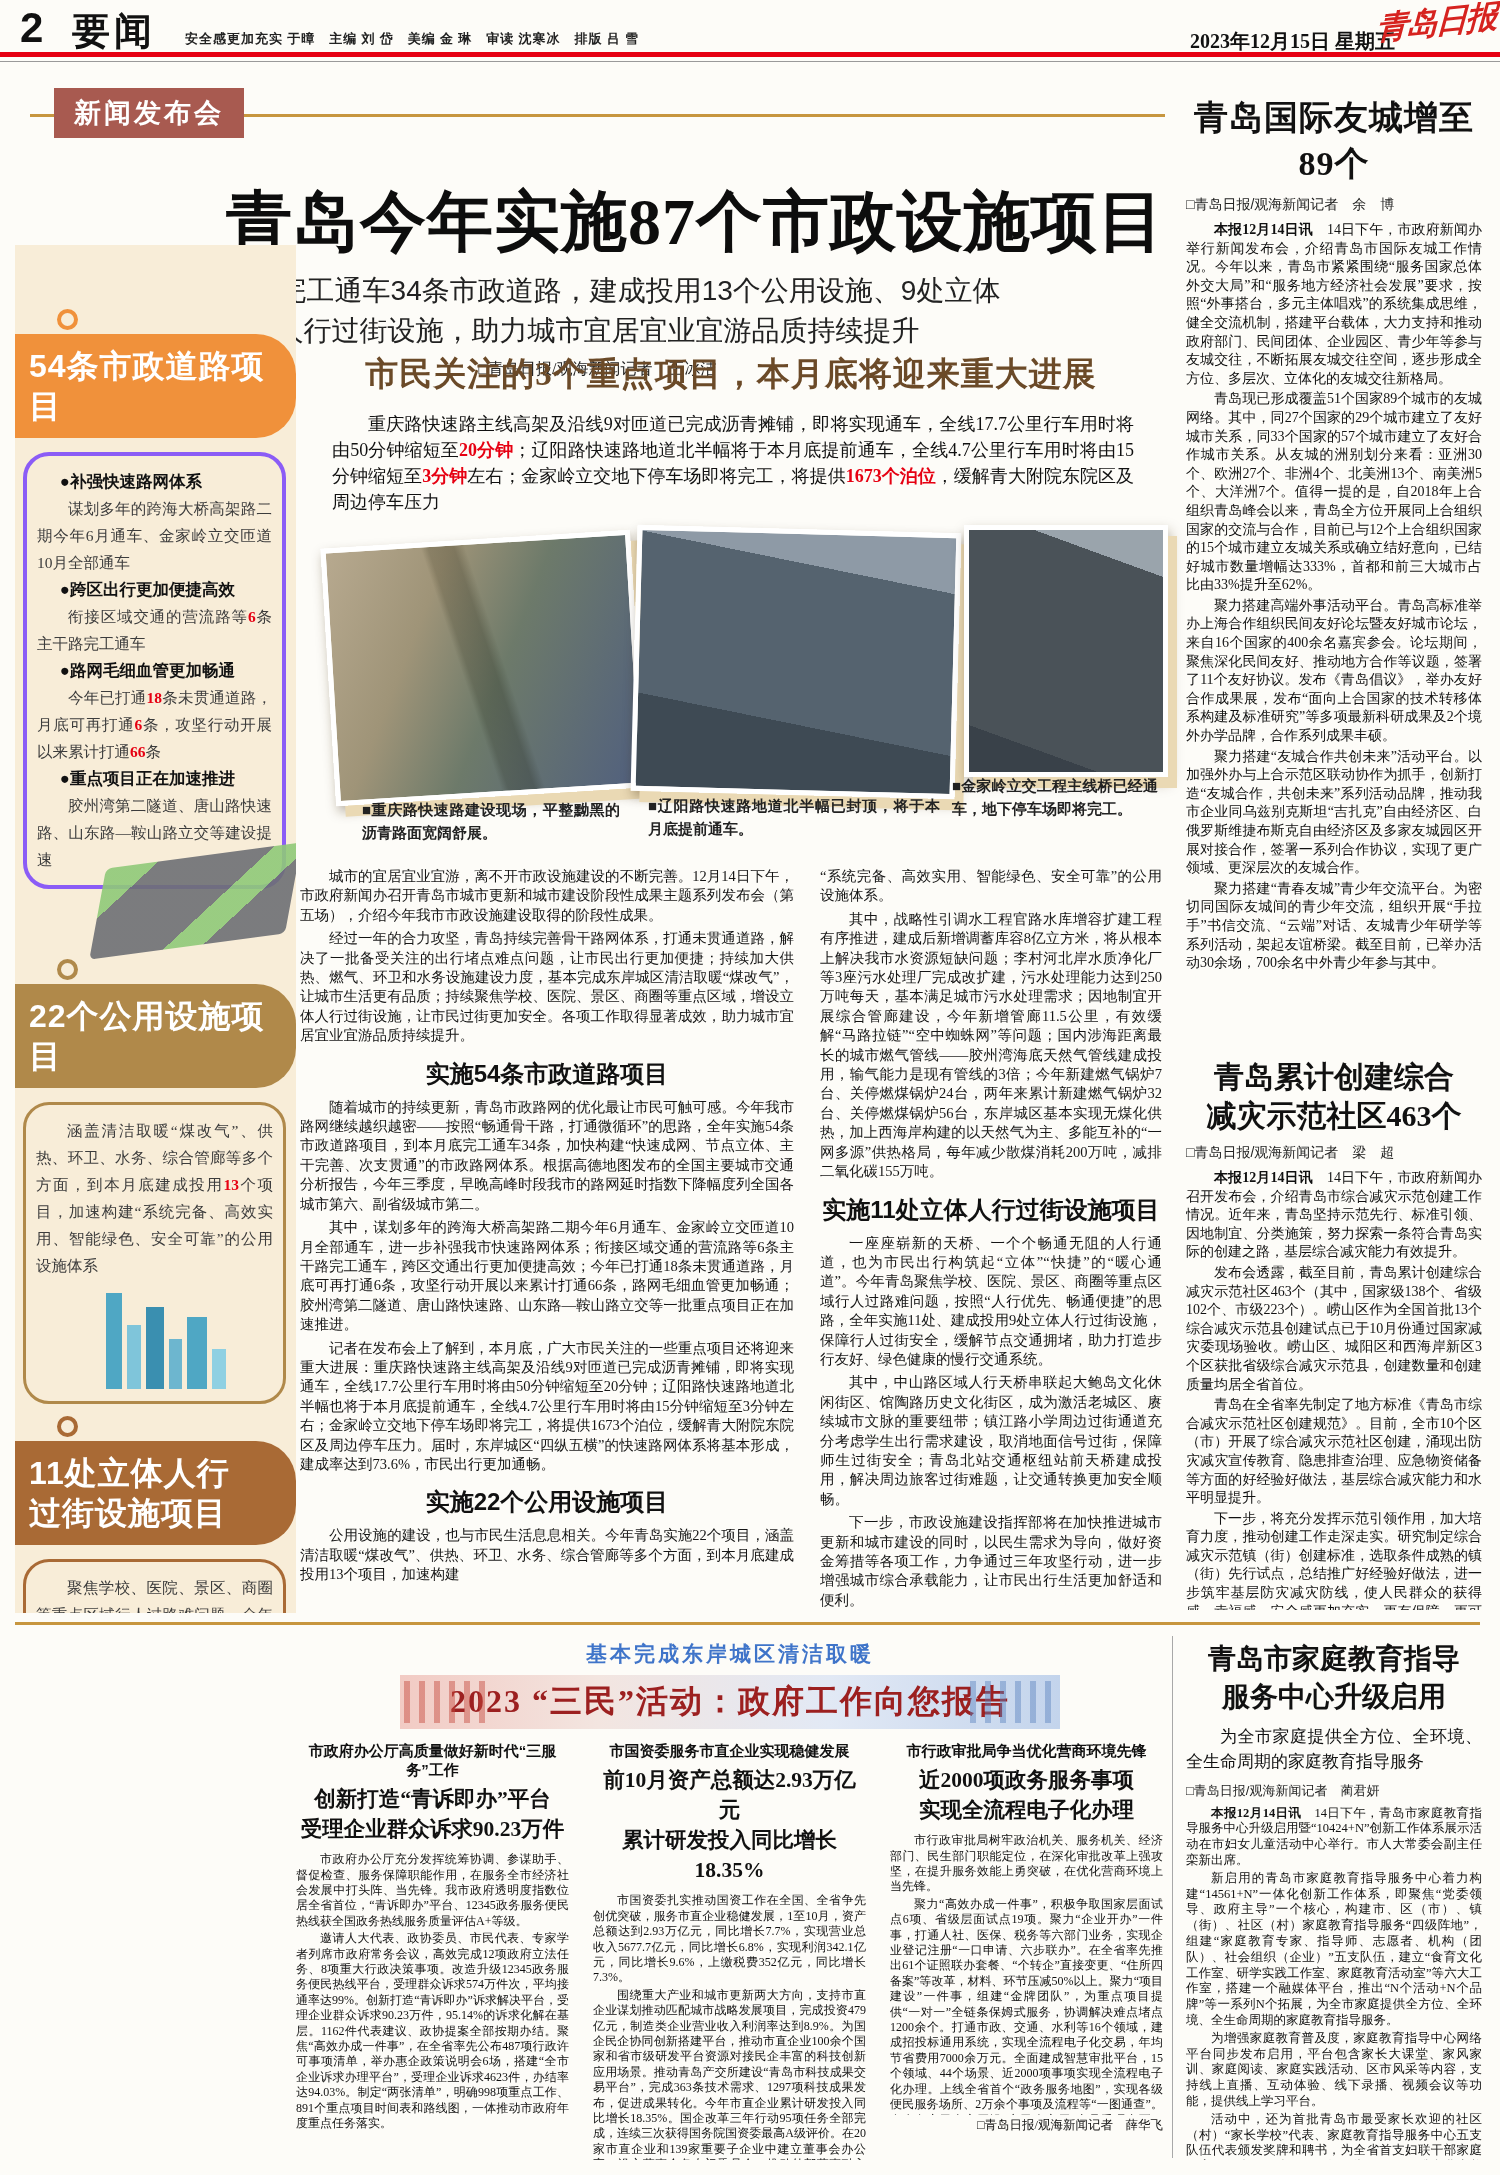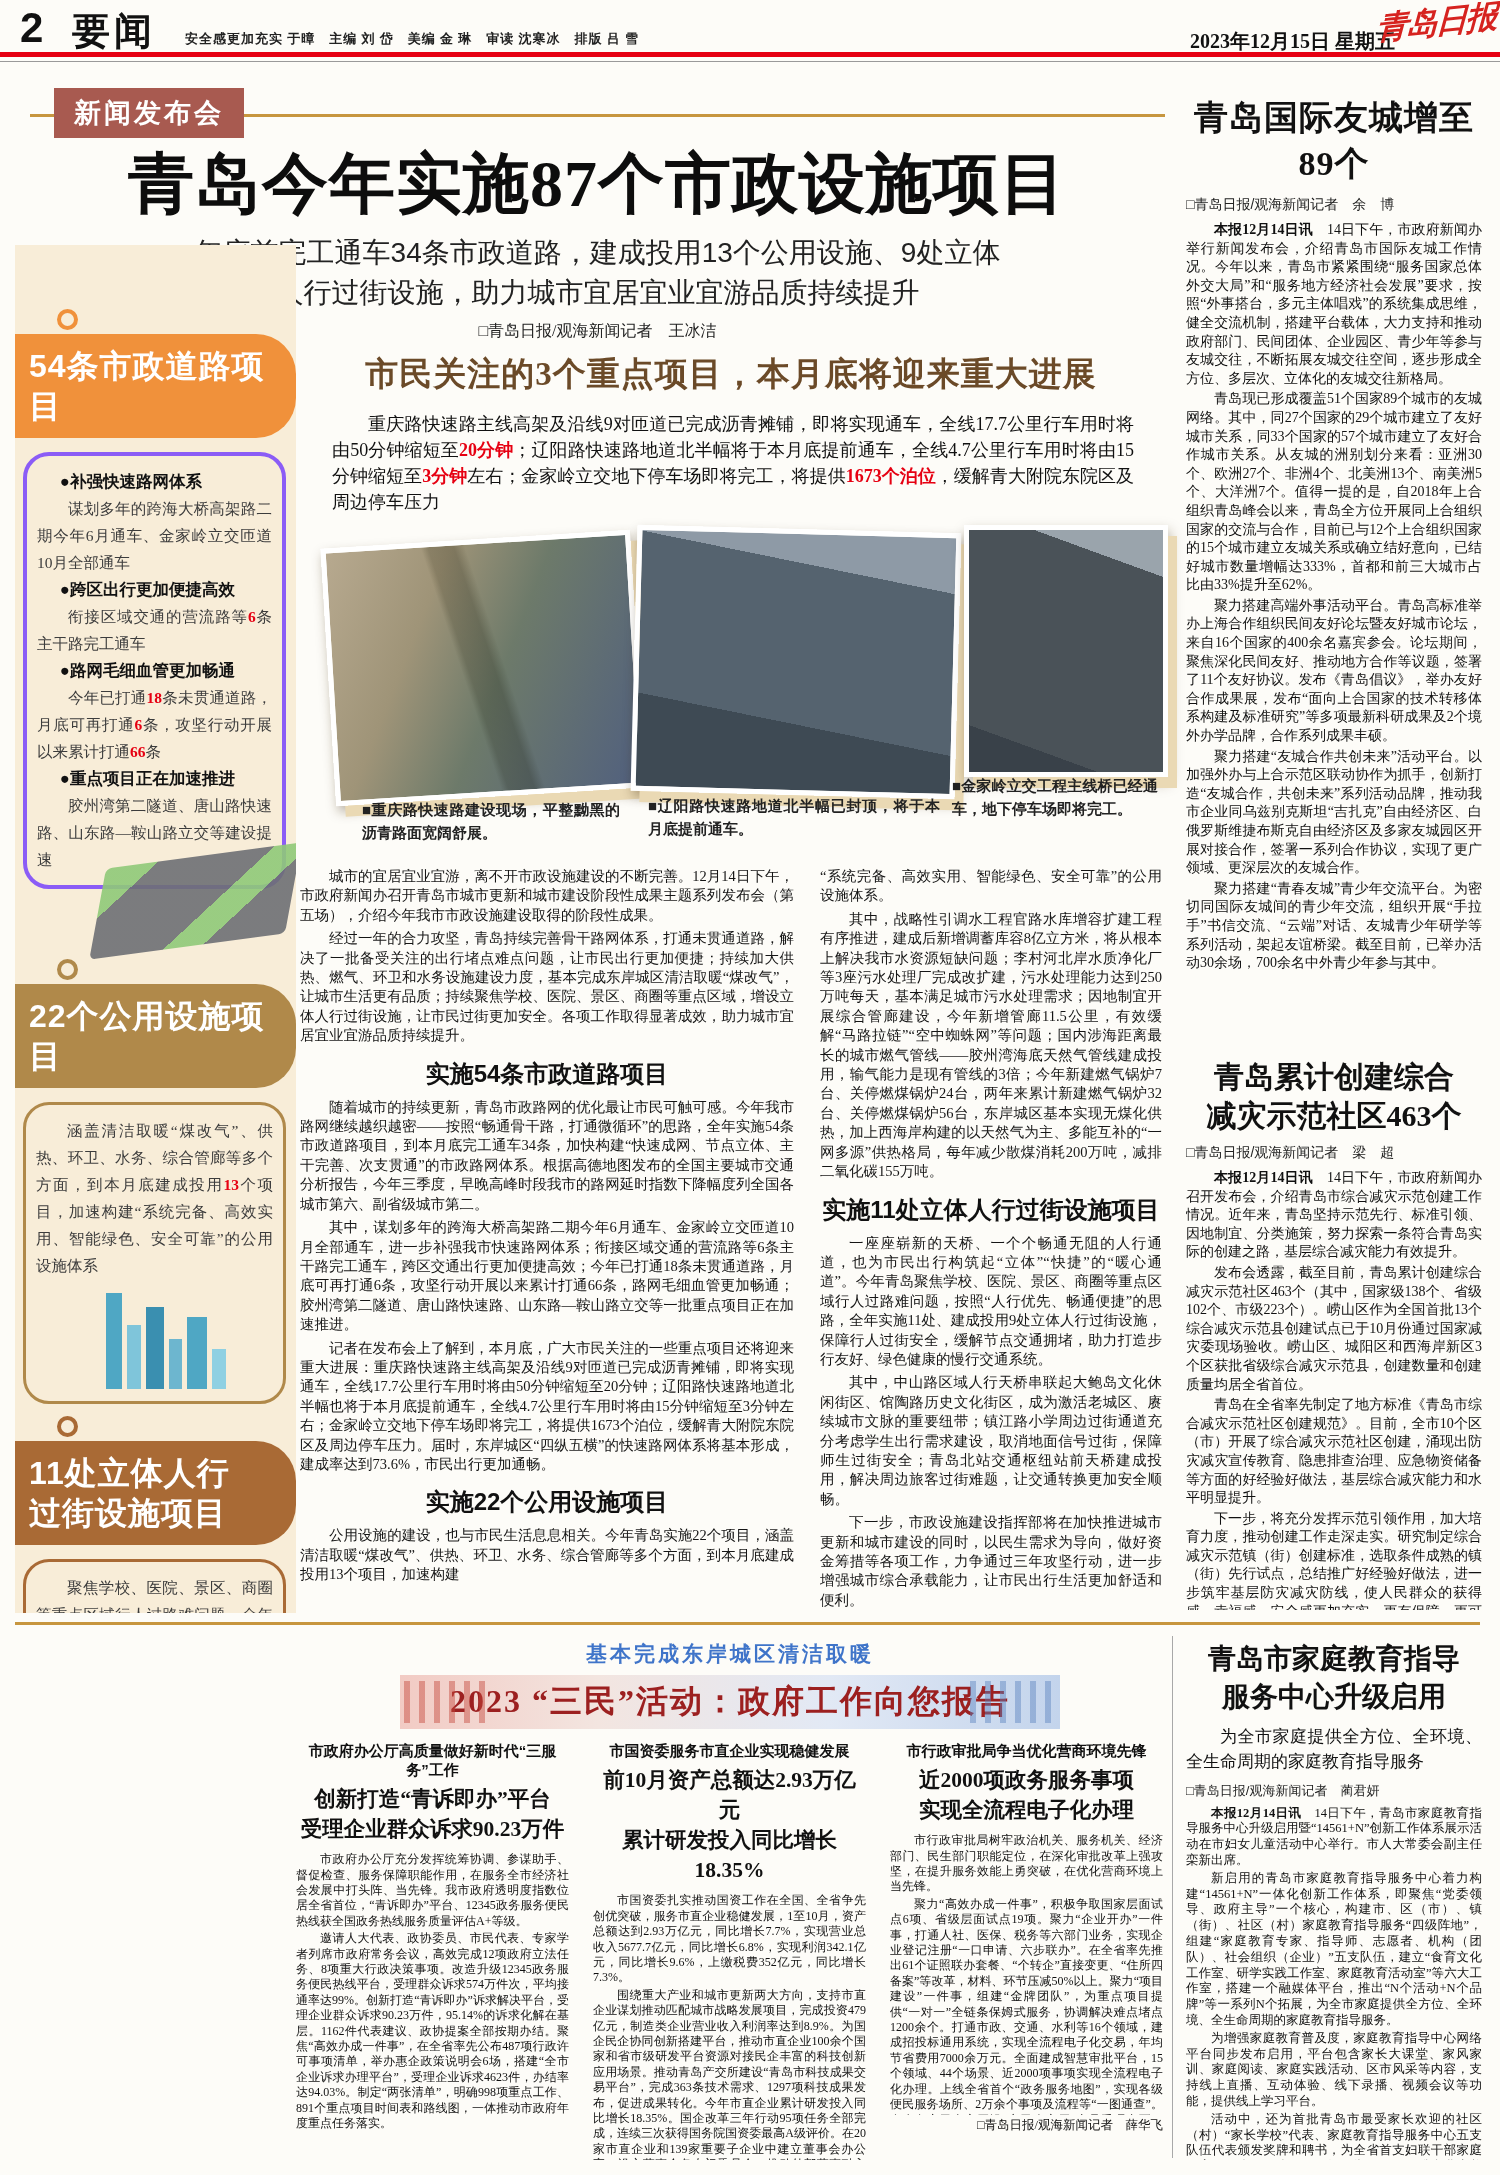--- a/index.html
+++ b/index.html
@@ -17,21 +17,21 @@
   .hdr .credits{position:absolute;left:185px;top:30px;font-size:13px;font-weight:bold;color:#222;letter-spacing:1px;}
   .hdr .date{position:absolute;right:105px;top:28px;font-size:20px;font-weight:bold;}
   .hdr .masthead{position:absolute;right:4px;top:6px;font-size:32px;font-weight:900;color:#d6231f;font-style:italic;transform:rotate(-6deg) skewX(-8deg);letter-spacing:-2px;line-height:1;}
   .rule-red{position:absolute;top:52px;left:0;width:100%;height:5px;background:#e60012;}
   .rule-gray{position:absolute;top:61px;left:0;width:100%;height:1px;background:#9a9a9a;}
 
   
   .lead{position:absolute;left:30px;top:76px;width:1135px;}
   .gold-rule{position:absolute;top:38px;left:0;width:100%;height:3px;background:#c7963f;}
   .kicker{position:absolute;top:12px;left:24px;background:#a85a50;color:#fff;font-size:27px;font-weight:bold;padding:7px 20px;letter-spacing:3px;z-index:2;font-family:"Liberation Sans",sans-serif;}
-  .headline{margin-top:72px;text-align:center;font-size:66px;font-weight:900;letter-spacing:1px;color:#0d0d0d;line-height:1.1;}
+  .headline{margin-top:110px;text-align:right;font-size:66px;font-weight:900;letter-spacing:1px;color:#0d0d0d;line-height:1.1;}
   .subhead{margin-top:12px;text-align:center;font-size:28px;color:#222;line-height:40px;font-family:"Liberation Sans",sans-serif;}
   .lbyline{margin-top:8px;text-align:center;font-size:16px;color:#222;}
 
   
   .sidebar{position:absolute;left:15px;top:245px;width:281px;height:1368px;background:#f8edd8;overflow:hidden;padding-top:64px;box-sizing:border-box;}
   .ring{width:13px;height:13px;border-radius:50%;background:#f8edd8;margin:0 0 4px 42px;}
   .r1{border:4px solid #f0913b;}.r2{border:4px solid #b0894a;}.r3{border:4px solid #a96a35;}
   .sb-banner{color:#fff;font-weight:bold;font-size:32px;letter-spacing:1px;padding:12px 10px 12px 14px;border-radius:0 40px 40px 0;font-family:"Liberation Sans",sans-serif;line-height:1.25;}
   .b1{background:#f0913b;}.b2{background:#b0894a;}.b3{background:#a96a35;}
   .sb-box{margin:14px 10px 0 8px;border-radius:26px;padding:12px 10px;font-size:15.5px;line-height:27px;color:#3c3c3c;background:transparent;}
@@ -282,20 +282,20 @@
   </div>
 
   <div class="family">
     <div class="fam-h">
       <div>青岛市家庭教育指导</div>
       <div>服务中心升级启用</div>
     </div>
     <div class="fam-sub">为全市家庭提供全方位、全环境、全生命周期的家庭教育指导服务</div>
     <div class="fam-by r-by">□青岛日报/观海新闻记者　蔺君妍</div>
     <div>
-        <p><span class="ld">本报12月14日讯</span><span class="">　14日下午，青岛市家庭教育指导服务中心升级启用暨“14561+N”创新工作体系展示活动在市妇女儿童活动中心举行。市人大常委会副主任栾新出席。</span></p>
+        <p><span class="ld">本报12月14日讯</span><span class="">　14日下午，青岛市家庭教育指导服务中心升级启用暨“10424+N”创新工作体系展示活动在市妇女儿童活动中心举行。市人大常委会副主任栾新出席。</span></p>
         <p><span class="">新启用的青岛市家庭教育指导服务中心着力构建“14561+N”一体化创新工作体系，即聚焦“党委领导、政府主导”一个核心，构建市、区（市）、镇（街）、社区（村）家庭教育指导服务“四级阵地”，组建“家庭教育专家、指导师、志愿者、机构（团队）、社会组织（企业）”五支队伍，建立“食育文化工作室、研学实践工作室、家庭教育活动室”等六大工作室，搭建一个融媒体平台，推出“N个活动+N个品牌”等一系列N个拓展，为全市家庭提供全方位、全环境、全生命周期的家庭教育指导服务。</span></p>
         <p><span class="">为增强家庭教育普及度，家庭教育指导中心网络平台同步发布启用，平台包含家长大课堂、家风家训、家庭阅读、家庭实践活动、区市风采等内容，支持线上直播、互动体验、线下录播、视频会议等功能，提供线上学习平台。</span></p>
         <p><span class="">活动中，还为首批青岛市最受家长欢迎的社区（村）“家长学校”代表、家庭教育指导服务中心五支队伍代表颁发奖牌和聘书，为全省首支妇联干部家庭教育工作指导师小分队授旗，举行了《提升专业素养 赋能家庭教育》家庭教育讲座。</span></p>
       </div>
   </div>
 
 </div>
 
 </body></html>

